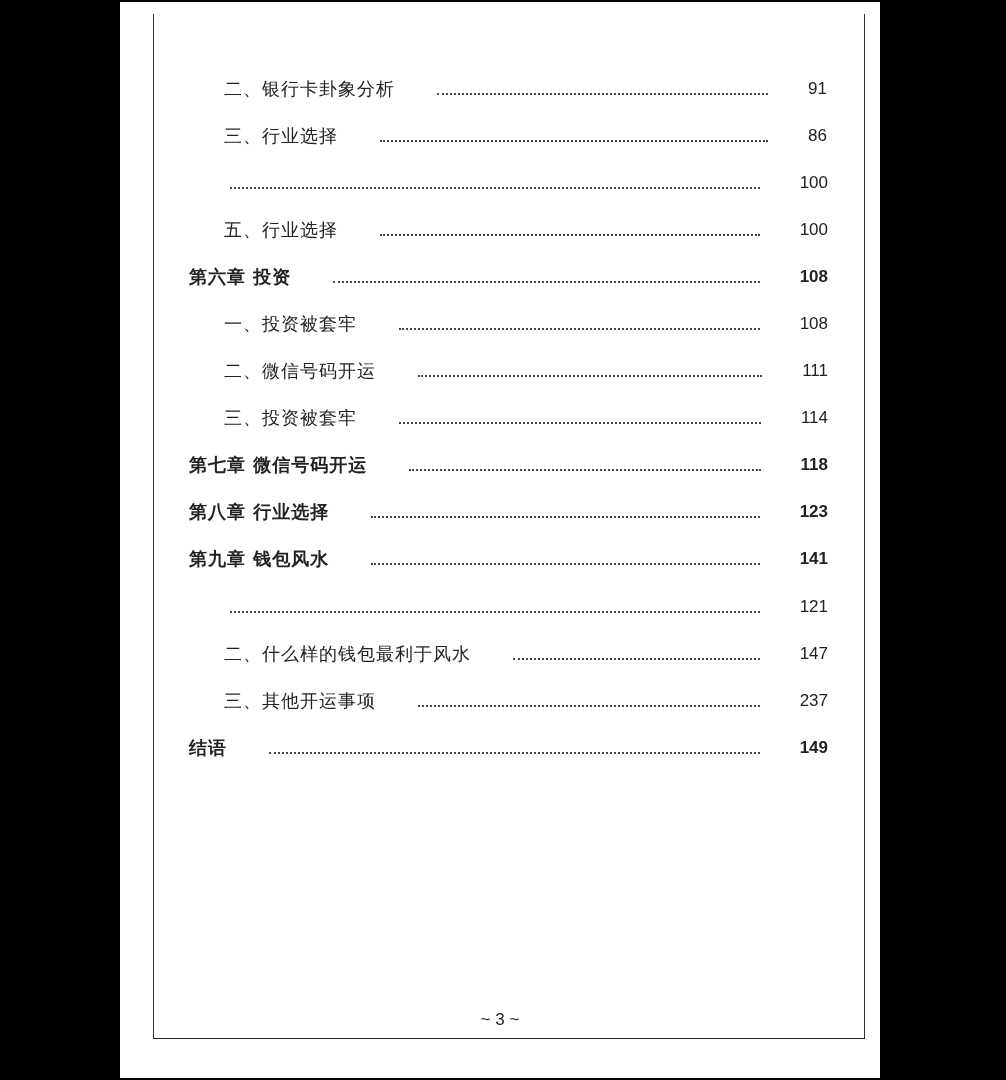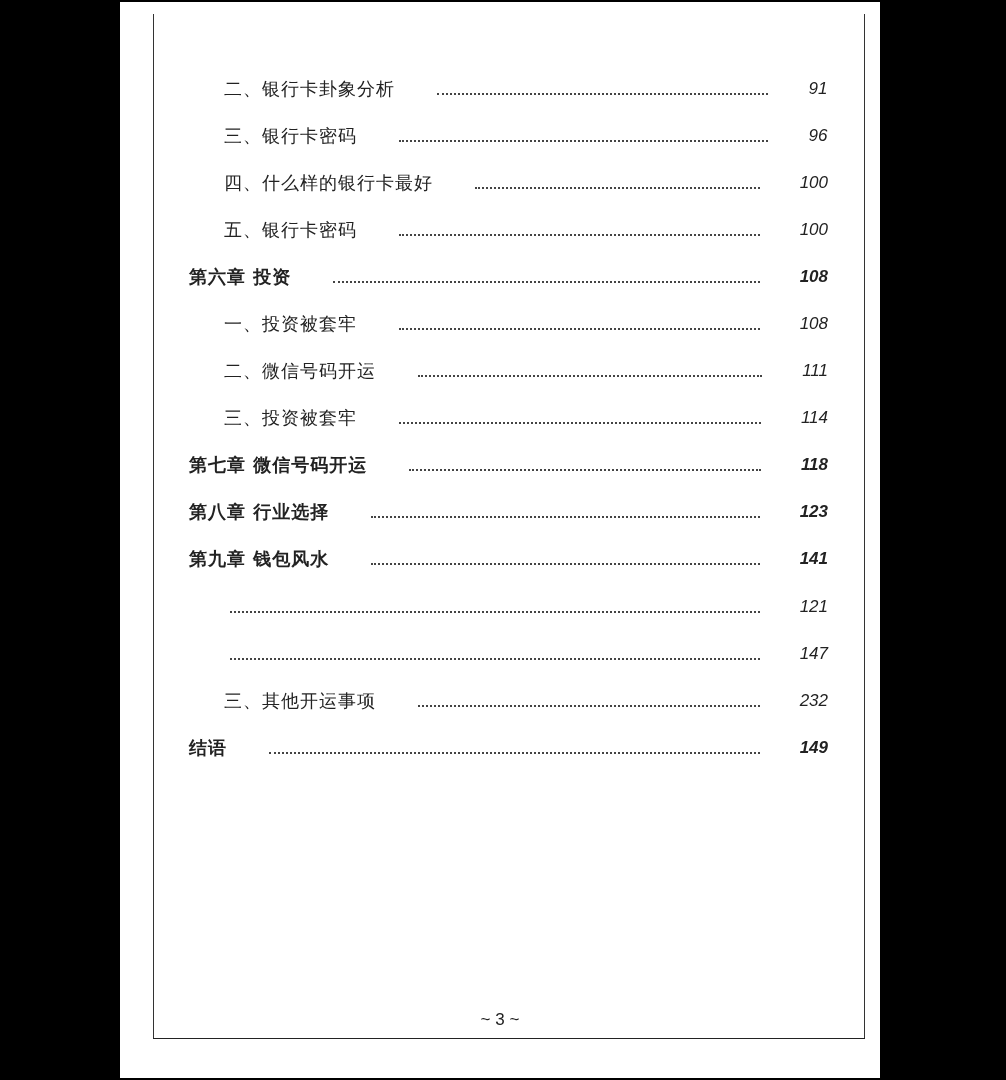--- a/index.html
+++ b/index.html
@@ -6,52 +6,51 @@
   body { width:1006px; height:1080px; background:#000; position:relative; overflow:hidden;
          font-family:"DejaVu Sans","Liberation Sans",sans-serif; }
   .page { position:absolute; left:120px; top:2px; width:760px; height:1076px; background:#fff; }
   .frame-left { position:absolute; left:33px; top:12px; width:1px; height:1025px; background:#333; }
   .frame-right { position:absolute; left:744px; top:12px; width:1px; height:1025px; background:#333; }
   .frame-bottom { position:absolute; left:33px; top:1036px; width:712px; height:1px; background:#222; }
   .toc { position:absolute; left:0; top:0; width:760px; }
   .row { position:absolute; height:26px; display:flex; align-items:flex-end; color:#222;gap:36px; }
   .row .t { white-space:nowrap; font-size:18px; letter-spacing:1px; line-height:26px; }
   .row .leader { flex:1; border-bottom:2px dotted #444; margin:0 4px 7px 6px; height:0; }
-  .row .n { font-family:"Liberation Sans",sans-serif; font-size:17px; line-height:26px; min-width:20px; text-align:center;font-style:italic; }
+  .row .n { font-family:"Liberation Sans",sans-serif; font-size:17px; line-height:26px; min-width:20px; text-align:left; }
   .row.sub { left:104px; width:604px; }
   .row.chap { left:69px; width:639px; }
   .row.chap .t, .row.chap .n { font-weight:bold;margin-top:16px; }
   .footer { position:absolute; left:0; width:760px; top:1008px; text-align:center; font-family:"Liberation Sans",sans-serif; font-size:17px; color:#222; }
 </style>
 </head>
 <body>
 
 <div class="page">
   <div class="frame-left"></div>
   <div class="frame-right"></div>
   <div class="frame-bottom"></div>
 
   <div class="toc">
     <div class="row sub" style="top:74px">
       <span class="t">二、银行卡卦象分析</span>
       <span class="leader"></span>
       <span class="n">91</span>
     </div>
     <div class="row sub" style="top:121px">
-      <span class="t">三、银行卡密码</span>
+      <span class="t">三、行业选择</span>
       <span class="leader"></span>
-      <span class="n">96</span>
+      <span class="n">86</span>
     </div>
     <div class="row sub" style="top:168px">
-      <span class="t">四、什么样的银行卡最好</span>
       <span class="leader"></span>
       <span class="n">100</span>
     </div>
     <div class="row sub" style="top:215px">
-      <span class="t">五、银行卡密码</span>
+      <span class="t">五、行业选择</span>
       <span class="leader"></span>
       <span class="n">100</span>
     </div>
     <div class="row chap" style="top:262px">
       <span class="t">第六章  投资</span>
       <span class="leader"></span>
       <span class="n">108</span>
     </div>
     <div class="row sub" style="top:309px">
       <span class="t">一、投资被套牢</span>
@@ -81,27 +80,28 @@
     <div class="row chap" style="top:544px">
       <span class="t">第九章  钱包风水</span>
       <span class="leader"></span>
       <span class="n">141</span>
     </div>
     <div class="row sub" style="top:592px">
       <span class="leader"></span>
       <span class="n">121</span>
     </div>
     <div class="row sub" style="top:639px">
+      <span class="t">二、什么样的钱包最利于风水</span>
       <span class="leader"></span>
       <span class="n">147</span>
     </div>
     <div class="row sub" style="top:686px">
       <span class="t">三、其他开运事项</span>
       <span class="leader"></span>
-      <span class="n">232</span>
+      <span class="n">237</span>
     </div>
     <div class="row chap" style="top:733px">
       <span class="t">结语</span>
       <span class="leader"></span>
       <span class="n">149</span>
     </div>
   </div>
 
   <div class="footer">~ 3 ~</div>
 </div>

